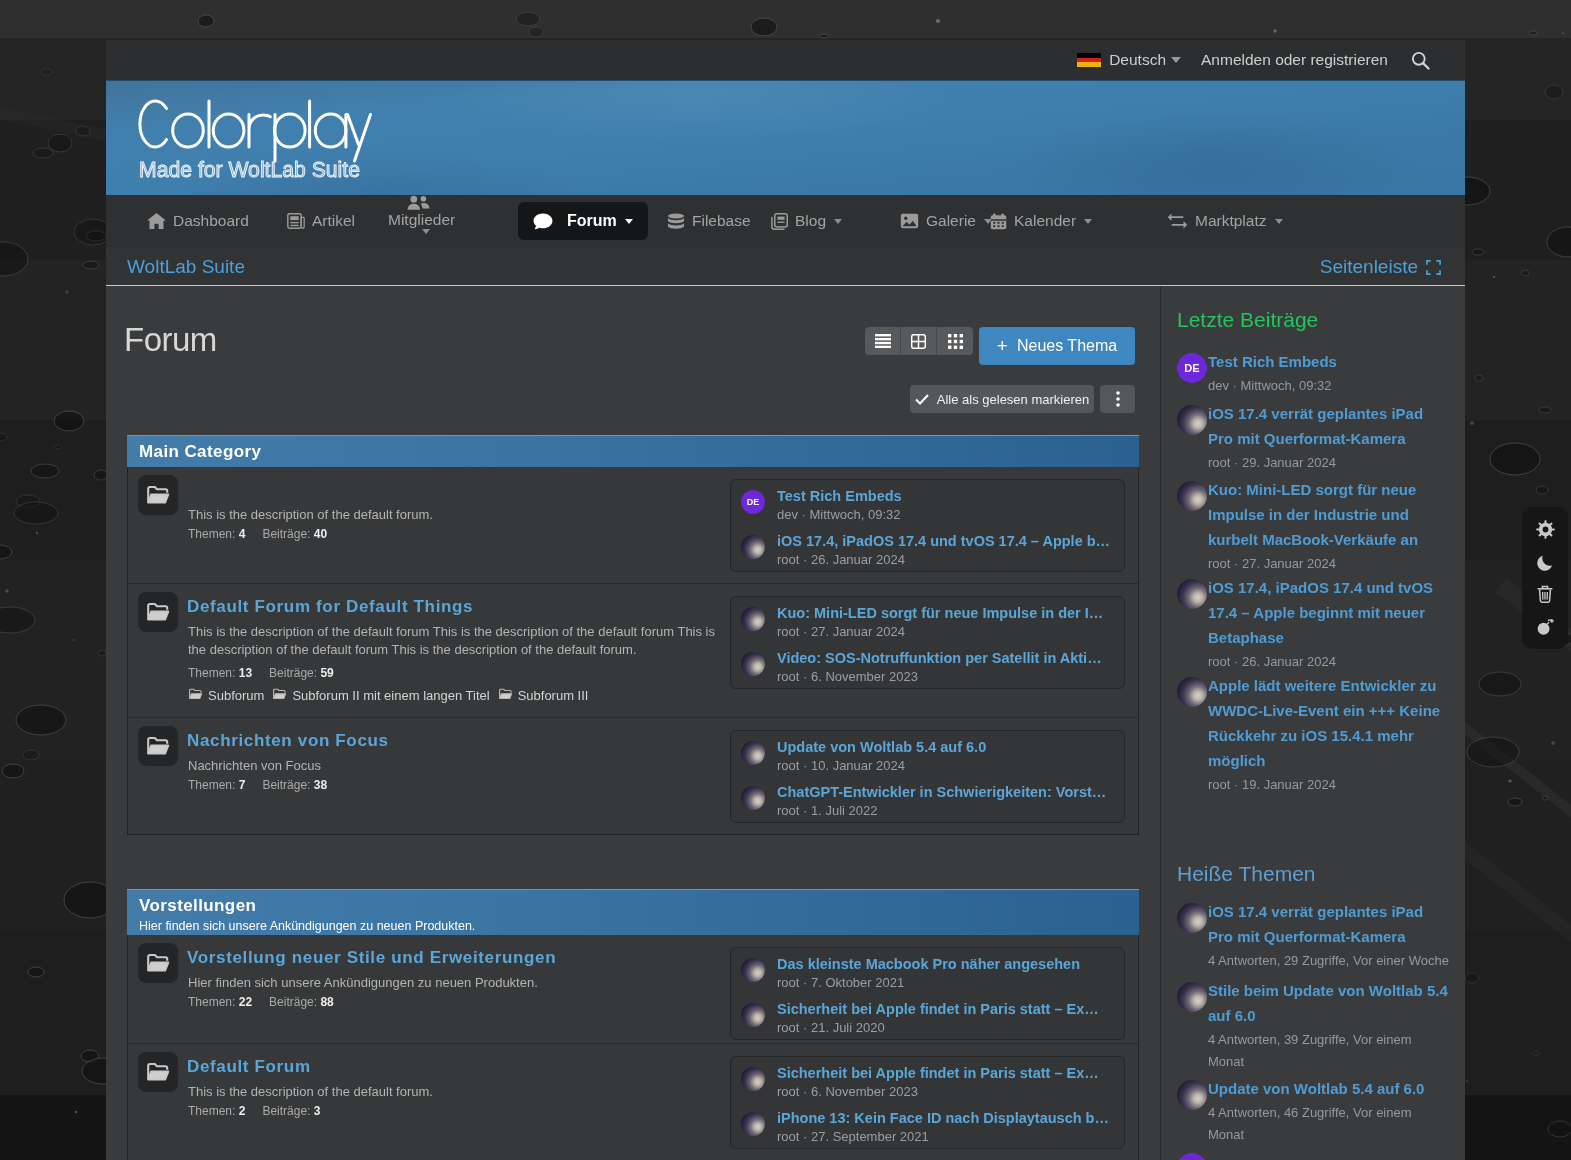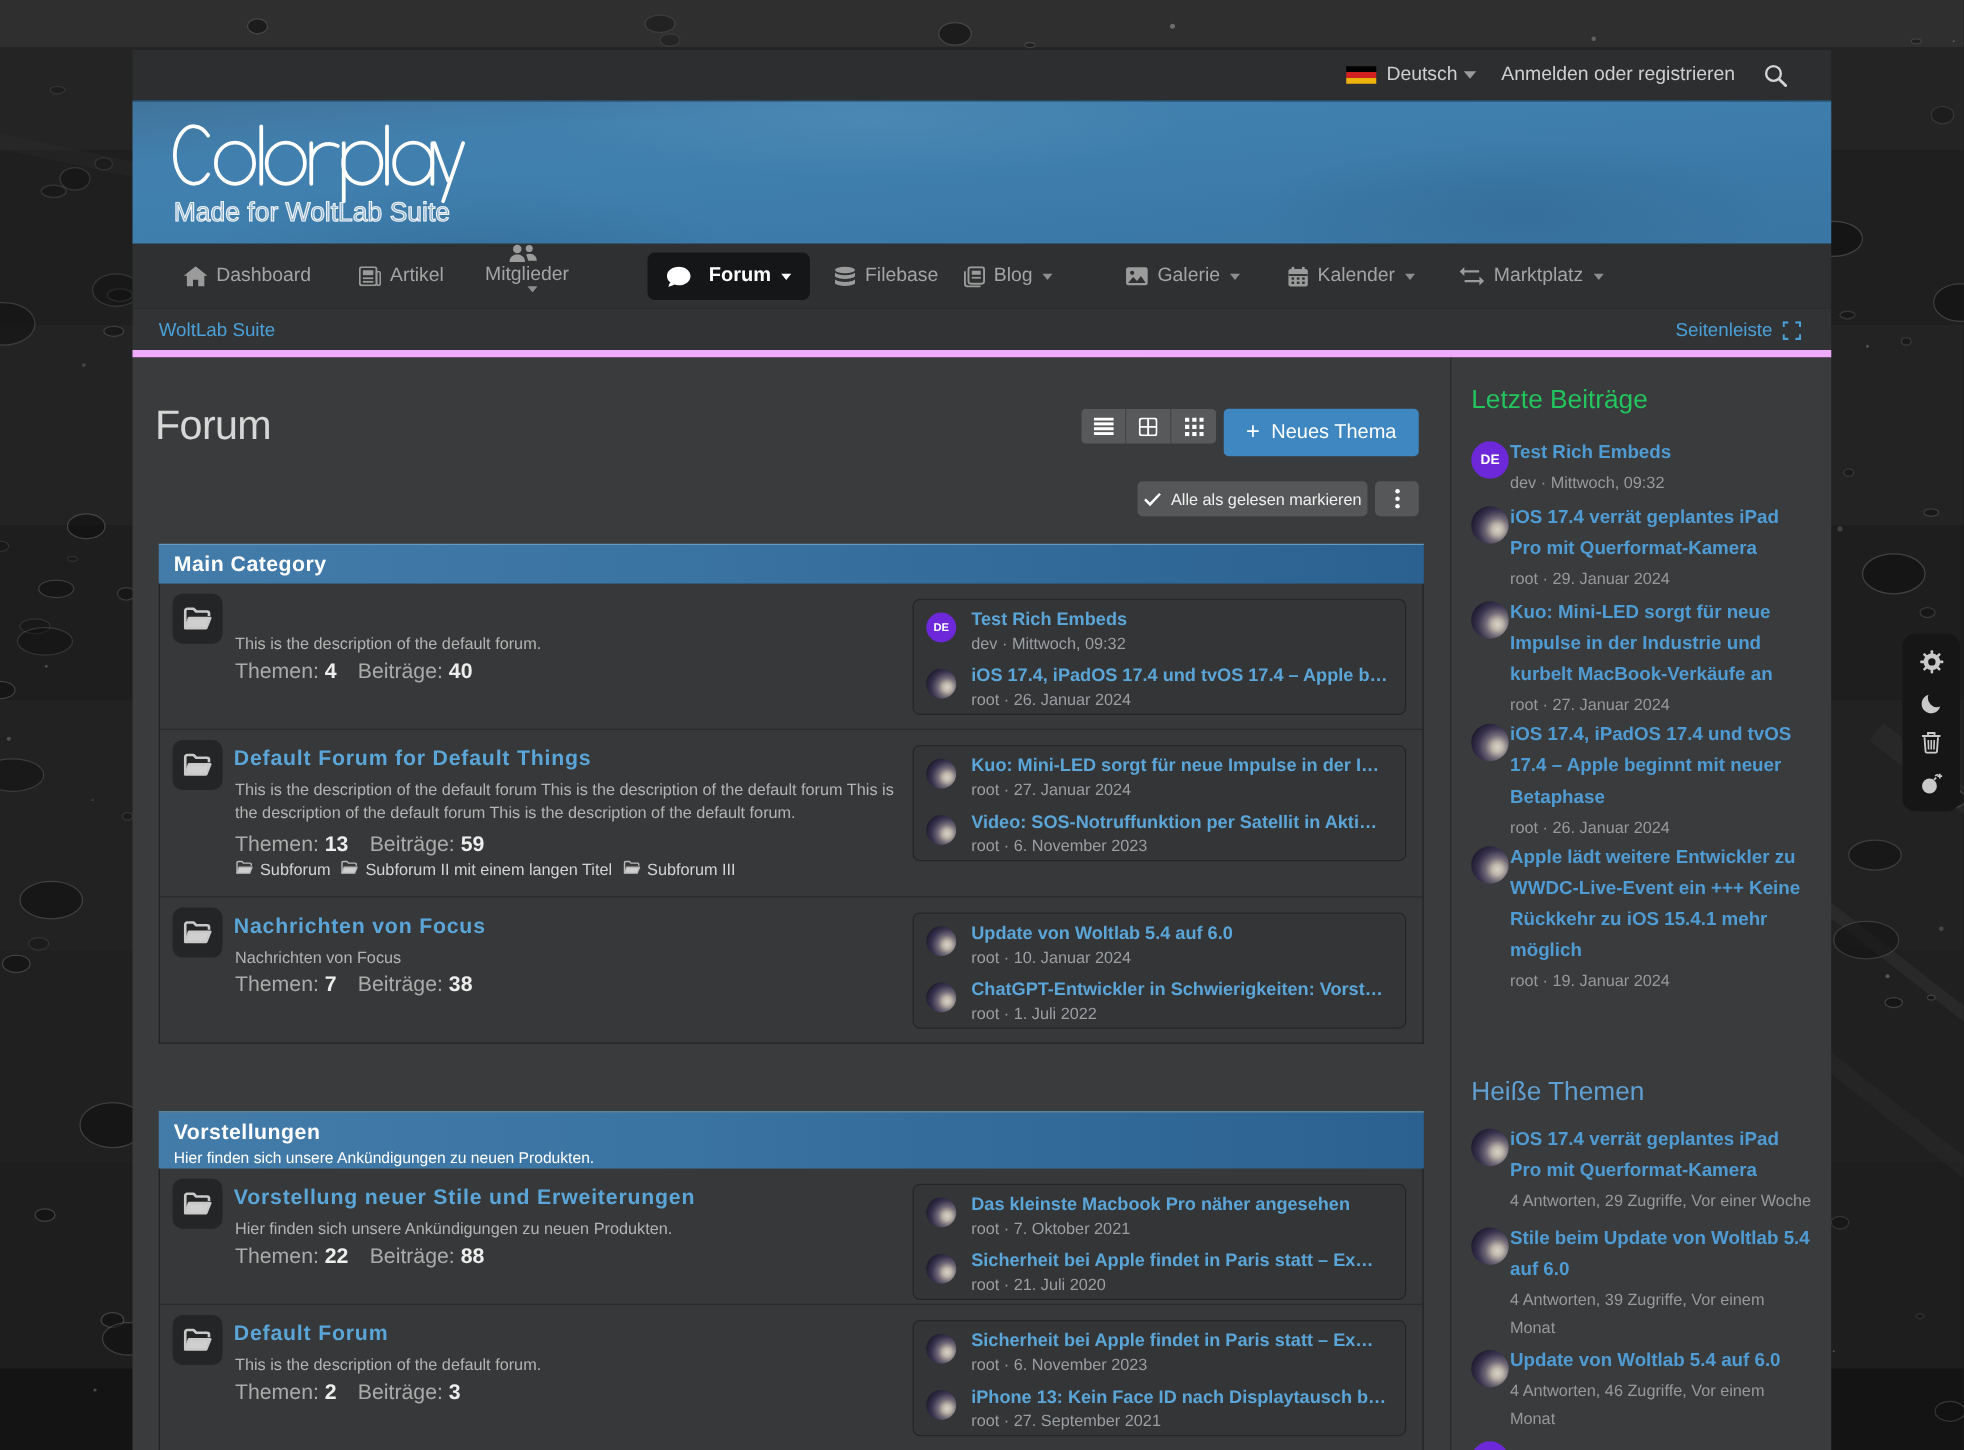--- a/index.html
+++ b/index.html
@@ -23,21 +23,21 @@
 .hero .blob2{position:absolute;left:900px;top:30px;width:420px;height:120px;border-radius:50%;background:radial-gradient(closest-side,rgba(10,30,50,.10),rgba(10,30,50,0));}
 .hero .blob3{position:absolute;left:60px;top:60px;width:420px;height:120px;border-radius:50%;background:radial-gradient(closest-side,rgba(15,35,60,.10),rgba(15,35,60,0));}
 
 .nav{height:52px;background:#2e3031;color:#a4a4a4;font-size:15.5px;position:relative;}
 .nav .it{position:absolute;top:0;height:52px;display:flex;align-items:center;white-space:nowrap;}
 .nav svg{margin-right:7px;}
 .nav .caret{border-top-color:#8e8e8e;border-left-width:4.5px;border-right-width:4.5px;border-top-width:5.5px;margin-left:8px;}
 .pill{position:absolute;left:412px;top:7px;background:#151617;border-radius:6px;height:38px;display:flex;align-items:center;padding:0 15px;color:#fff;font-weight:bold;font-size:16px;}
 .pill .caret{border-top-color:#fff;}
 
-.crumbs{height:39px;background:#323334;border-bottom:6px solid #f0abfc;box-sizing:border-box;position:relative;font-size:15px;}
+.crumbs{height:39px;background:#323334;border-bottom:1px solid #f0abfc;box-sizing:border-box;position:relative;font-size:19px;}
 .crumbs .bc{position:absolute;left:21px;top:9px;color:#4aa0d9;}
 .crumbs .sl{position:absolute;right:24px;top:9px;color:#4aa0d9;display:flex;align-items:center;}
 .crumbs .sl svg{margin-left:8px;}
 
 .main{position:absolute;left:0;top:246px;width:1359px;height:874px;background:#3a3b3c;}
 .content{position:absolute;left:0;top:0;width:1054px;height:874px;}
 .sidebar{position:absolute;left:1054px;top:0;width:305px;height:874px;border-left:1px solid #2b2b2b;box-sizing:border-box;}
 h1.pagetitle{position:absolute;left:18px;top:35px;margin:0;font-size:33px;font-weight:normal;color:#d7d7d7;letter-spacing:-0.5px;}
 
 .viewtg{position:absolute;left:759px;top:41px;height:28px;display:flex;border-radius:4px;overflow:hidden;}
@@ -53,21 +53,21 @@
 .cathead .t{font-size:17px;font-weight:bold;letter-spacing:0.4px;}
 .cat1 .cathead{height:32px;display:flex;align-items:center;}
 .cat2 .cathead{height:46px;padding-top:6px;box-sizing:border-box;padding-top:6px;}
 .cat2 .cathead .sub{font-size:12.5px;margin-top:3px;color:#fff;}
 .rows{border:1px solid #232323;border-top:none;background:#373839;}
 .row{position:relative;border-top:1px solid #2a2a2b;}
 .row:first-child{border-top:none;}
 .tile{position:absolute;left:10px;top:8px;width:40px;height:40px;background:#242526;border-radius:8px;display:flex;align-items:center;justify-content:center;}
 .rtitle{position:absolute;left:59px;top:13px;font-size:17px;font-weight:bold;color:#5ba6d9;letter-spacing:0.65px;}
 .rdesc{position:absolute;left:60px;font-size:13px;color:#b4b4b4;line-height:17.5px;}
-.rstats{position:absolute;left:60px;font-size:17px;color:#ababab;}
+.rstats{position:absolute;left:60px;font-size:12px;color:#ababab;}
 .rstats b{color:#ededed;font-weight:bold;}
 .rstats .sp{display:inline-block;width:17px;}
 .subs{position:absolute;left:60px;font-size:13px;color:#d4d4d4;display:flex;align-items:center;}
 .subs svg{margin-right:5px;}
 .subs .s{margin-right:8px;display:flex;align-items:flex-start;}
 .lpbox{position:absolute;left:602px;top:12px;width:395px;height:93px;background:#343536;border:1px solid #262626;border-radius:6px;box-sizing:border-box;}
 .lpe{position:absolute;left:10px;width:373px;height:40px;}
 .lpe .av{position:absolute;left:0;top:2px;}
 .lpe .lt{position:absolute;left:36px;top:0;width:337px;font-size:14.5px;font-weight:bold;color:#5ba6d9;white-space:nowrap;overflow:hidden;}
 .lpe .lm{position:absolute;left:36px;top:19px;font-size:13px;color:#9c9fa2;white-space:nowrap;}
@@ -417,21 +417,21 @@
           <rect x="4" y="0.8" width="13.2" height="14" rx="2" fill="none" stroke="#9b9b9b" stroke-width="1.6"></rect>
           <rect x="6.8" y="3.8" width="7.6" height="3.4" fill="#9b9b9b"></rect>
           <rect x="6.8" y="9" width="7.6" height="1.5" fill="#9b9b9b"></rect>
           <path d="M1 4.2v10.4a2.6 2.6 0 0 0 2.6 2.6h10.6" fill="none" stroke="#9b9b9b" stroke-width="1.6"></path>
         </svg>Blog<span class="caret"></span></span>
 <span class="it" style="left:794px;"><svg width="19" height="16" viewBox="0 0 20 17">
           <rect x="0.8" y="0.8" width="18.4" height="15.4" rx="2" fill="#9b9b9b"></rect>
           <circle cx="6" cy="5.6" r="1.8" fill="#2e3031"></circle>
           <path d="M2.5 14.2l4.4-5 3.2 3.4 3.4-4.4 4 6z" fill="#2e3031"></path>
         </svg>Galerie<span class="caret"></span></span>
-<span class="it" style="left:924px;"><svg width="17" height="17" viewBox="0 0 18 18">
+<span class="it" style="left:884px;"><svg width="17" height="17" viewBox="0 0 18 18">
           <rect x="0.8" y="2.4" width="16.4" height="14.8" rx="1.8" fill="#9b9b9b"></rect>
           <rect x="3.4" y="0.4" width="2.4" height="4" rx="1" fill="#9b9b9b"></rect>
           <rect x="12.2" y="0.4" width="2.4" height="4" rx="1" fill="#9b9b9b"></rect>
           <rect x="1" y="6.6" width="16" height="1.6" fill="#2e3031"></rect>
           <g fill="#2e3031">
             <rect x="3.4" y="9.4" width="2.2" height="2"></rect>
             <rect x="7.9" y="9.4" width="2.2" height="2"></rect>
             <rect x="12.4" y="9.4" width="2.2" height="2"></rect>
             <rect x="3.4" y="13" width="2.2" height="2"></rect>
             <rect x="7.9" y="13" width="2.2" height="2"></rect>

